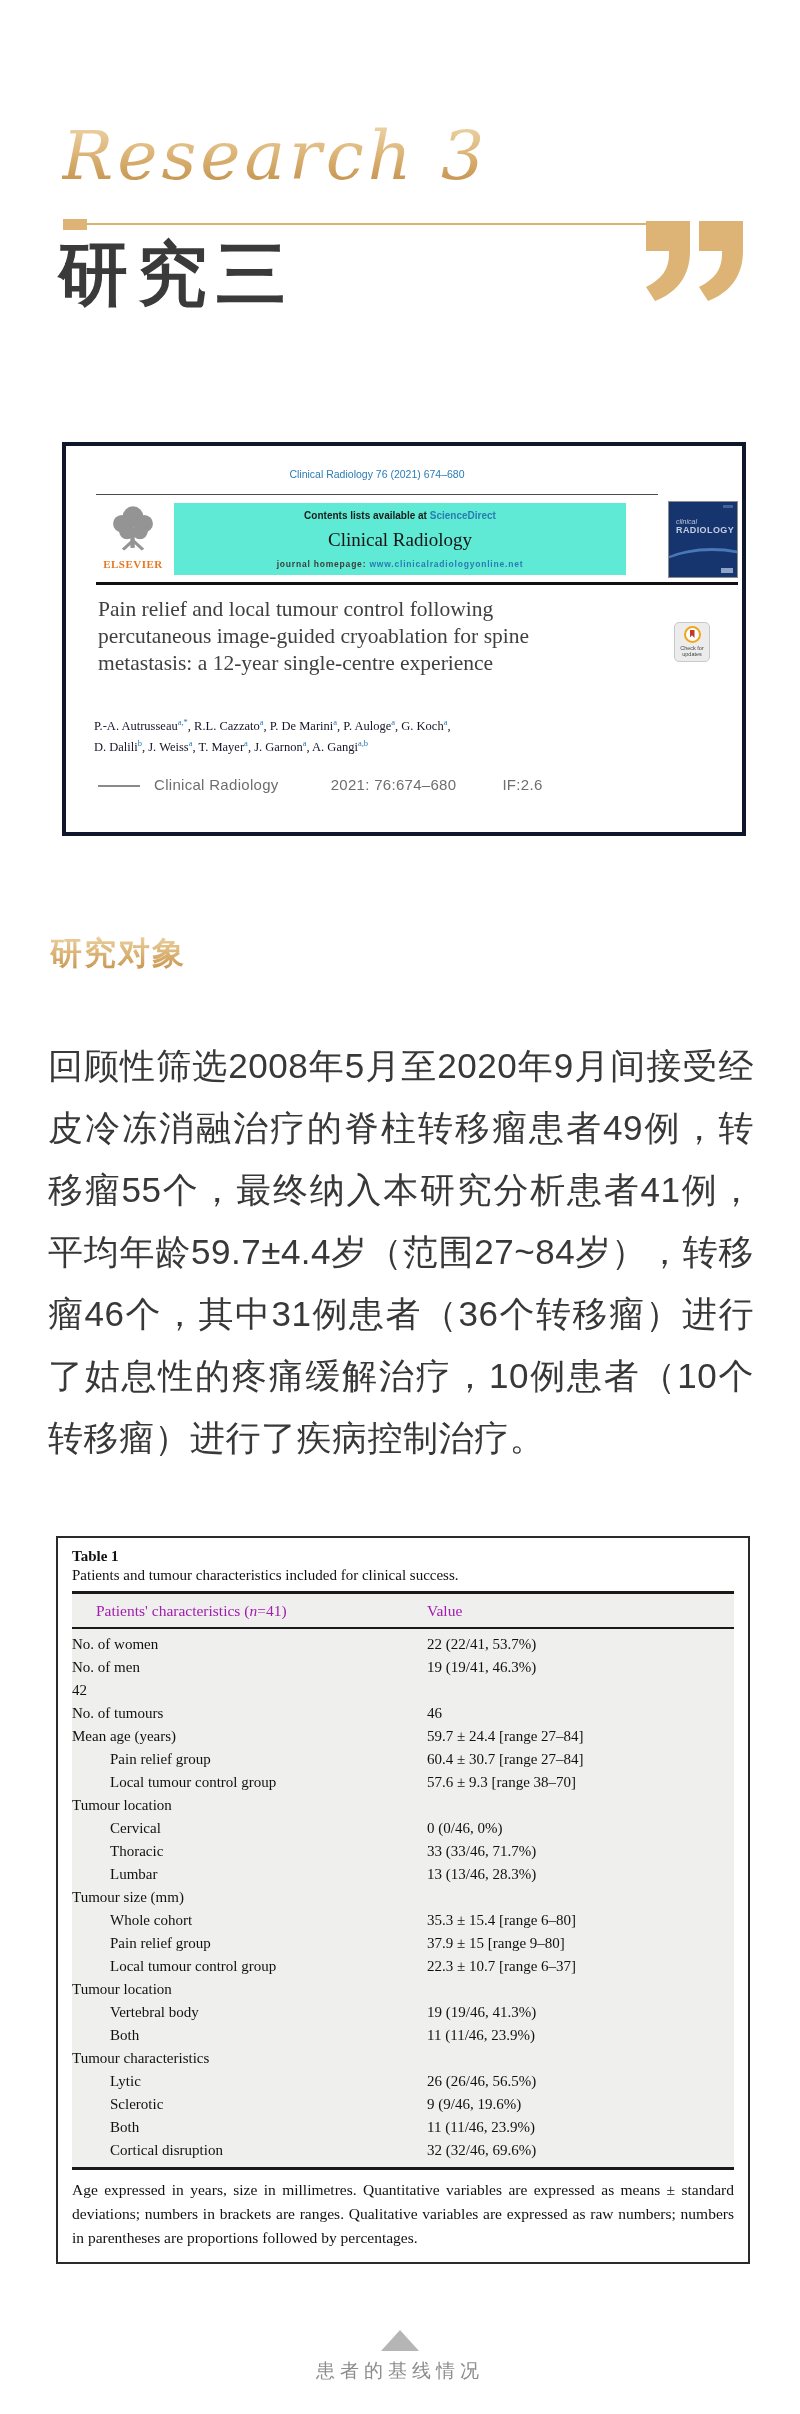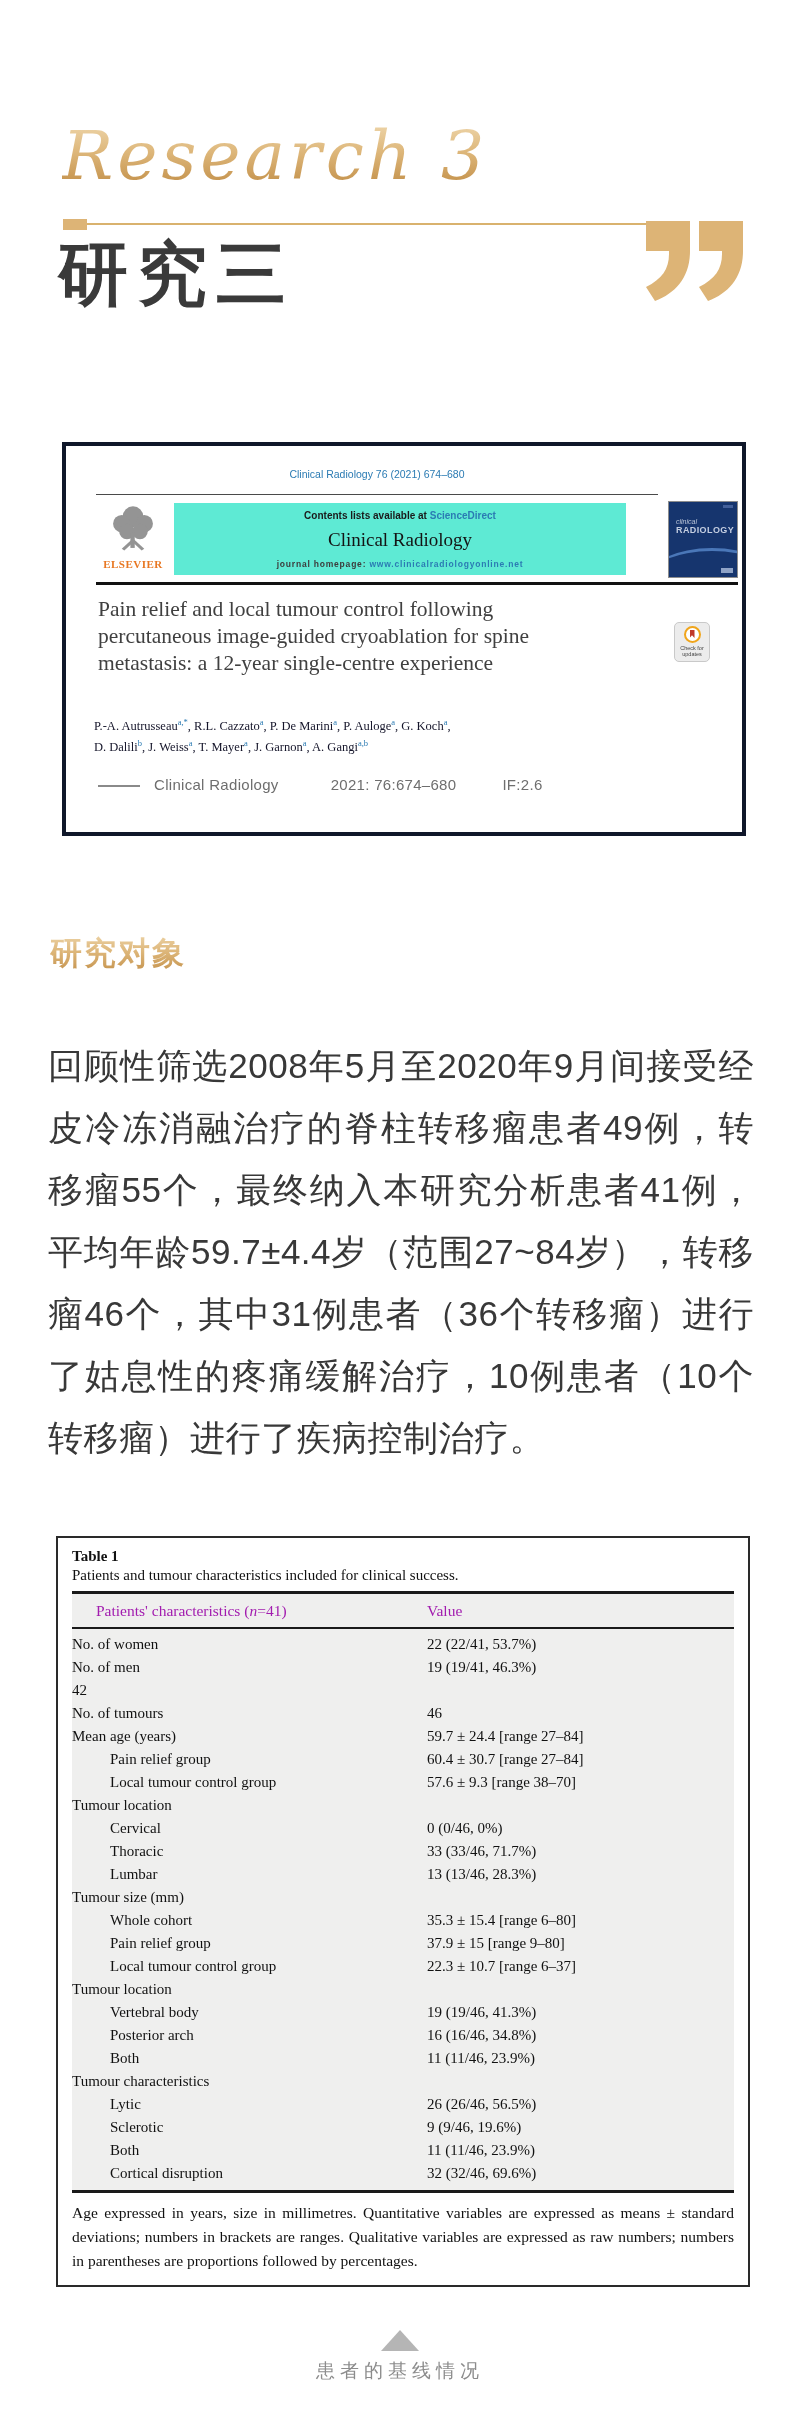--- a/index.html
+++ b/index.html
@@ -247,24 +247,20 @@
         </div>
         <div class="t-row">
           <span class="t-label">Tumour location</span>
           <span class="t-value"></span>
         </div>
         <div class="t-row ind">
           <span class="t-label">Vertebral body</span>
           <span class="t-value">19 (19/46, 41.3%)</span>
         </div>
         <div class="t-row ind">
-          <span class="t-label">Posterior arch</span>
-          <span class="t-value">16 (16/46, 34.8%)</span>
-        </div>
-        <div class="t-row ind">
           <span class="t-label">Both</span>
           <span class="t-value">11 (11/46, 23.9%)</span>
         </div>
         <div class="t-row">
           <span class="t-label">Tumour characteristics</span>
           <span class="t-value"></span>
         </div>
         <div class="t-row ind">
           <span class="t-label">Lytic</span>
           <span class="t-value">26 (26/46, 56.5%)</span>

